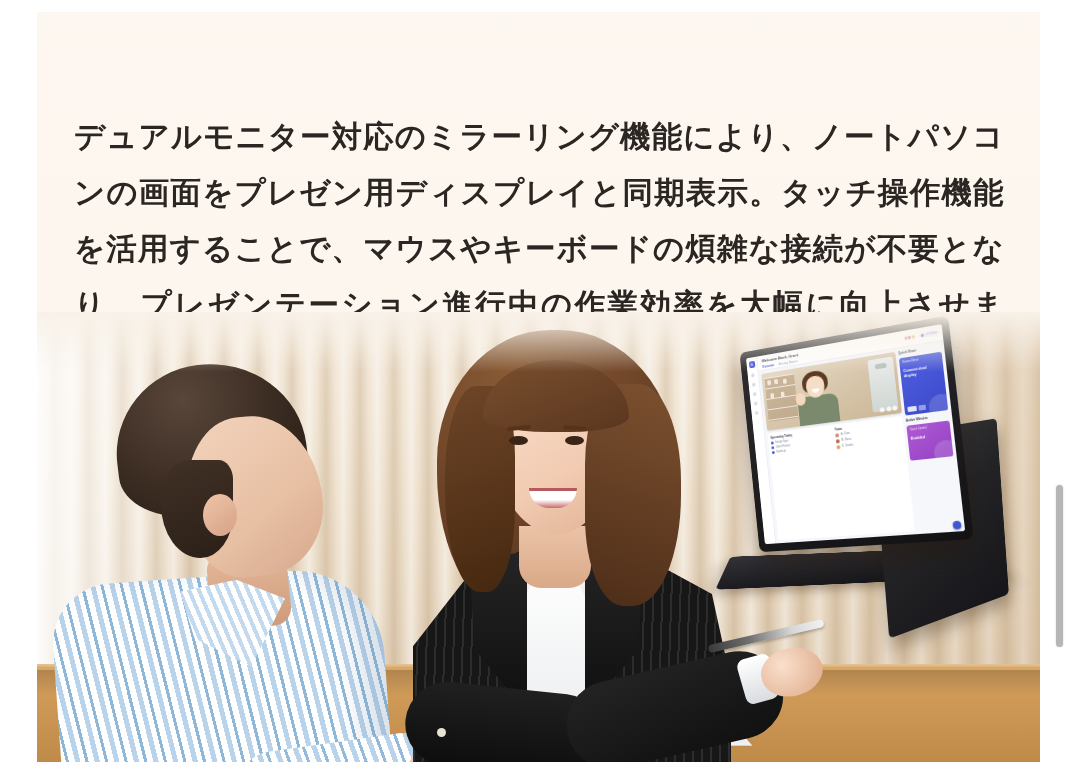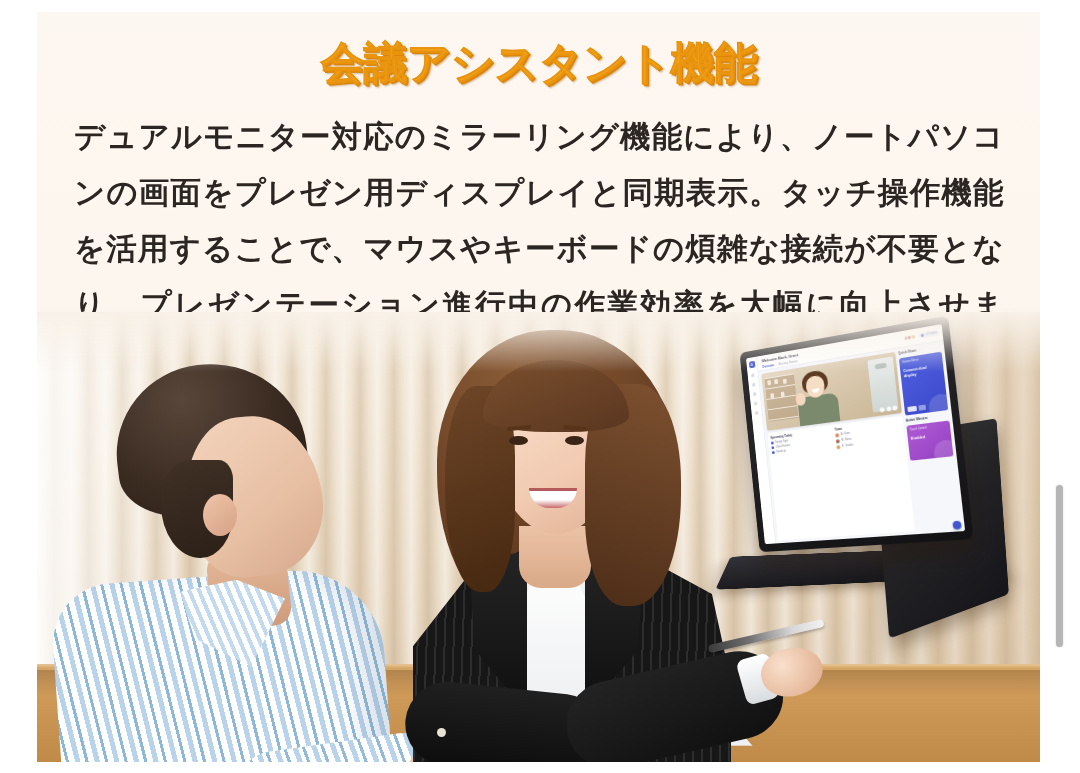--- a/index.html
+++ b/index.html
@@ -489,21 +489,20 @@
     box-shadow:0 0 2px rgba(0,0,0,.18);
   }
 </style>
 </head>
 <body>
 
 <div id="page">
 
   <div id="content-panel">
 
-    <div id="headline">会議アシスタント機能</div>
 
     <div id="body-copy">デュアルモニター対応のミラーリング機能により、ノートパソコンの画面をプレゼン用ディスプレイと同期表示。タッチ操作機能を活用することで、マウスやキーボードの煩雑な接続が不要となり、プレゼンテーション進行中の作業効率を大幅に向上させます。</div>
 
     <div id="photo">
 
       <div id="photo-fade"></div>
 
       <div class="wall">
         <div class="wall-left-glow"></div>
         <div class="wall-right-shade"></div>

